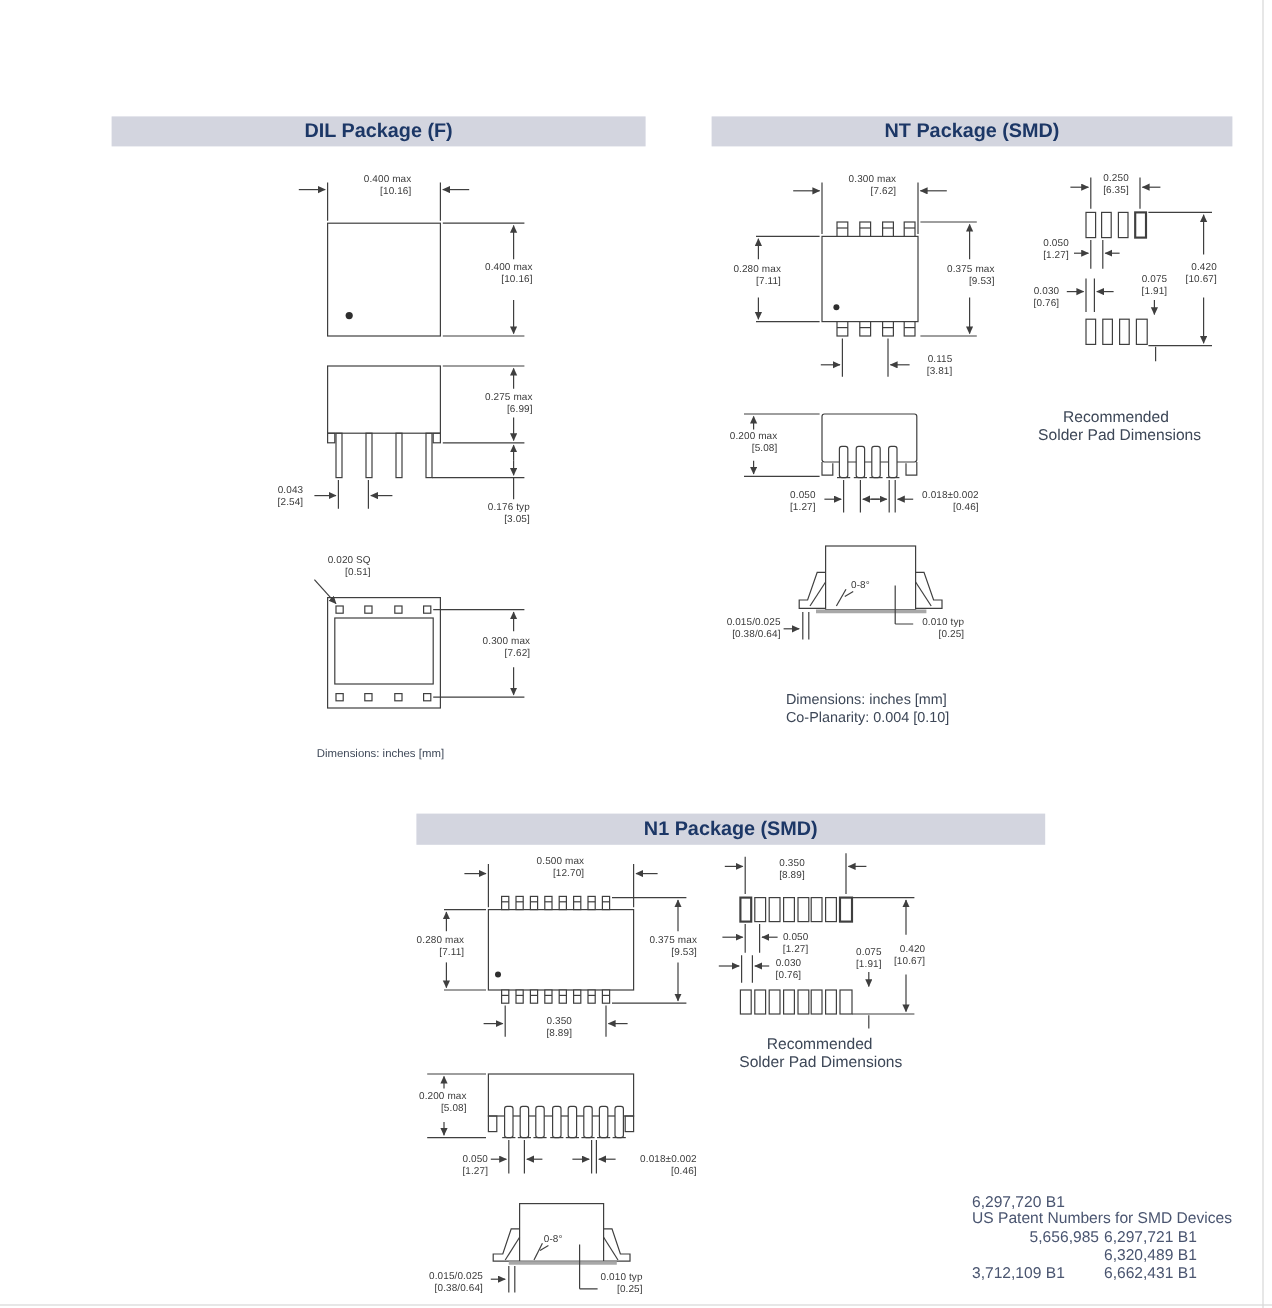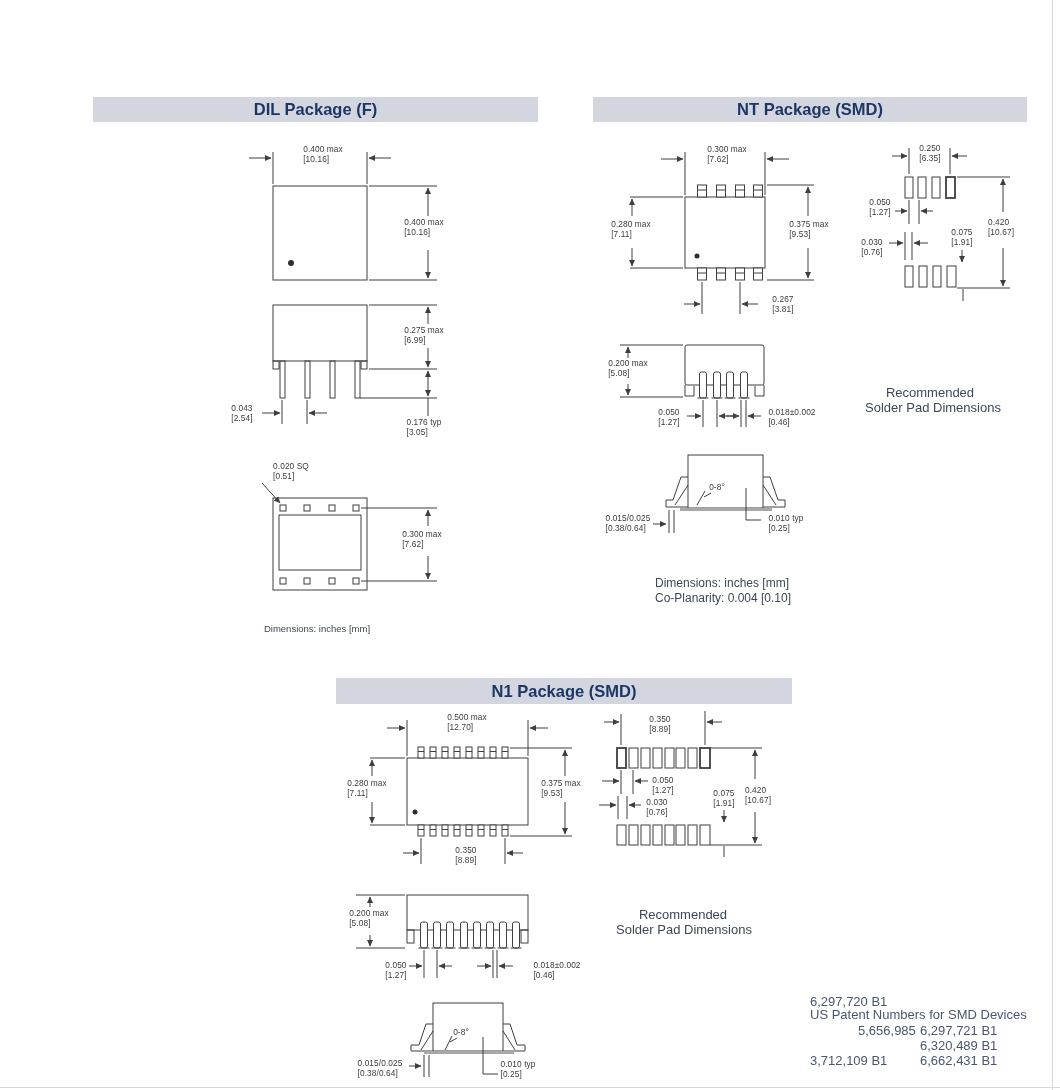--- a/index.html
+++ b/index.html
@@ -1,41 +1,41 @@
 <!DOCTYPE html>
 <html><head>
 <meta charset="utf-8">
 <style>
   html,body{margin:0;padding:0;background:#fff;}
   #page{position:relative;width:1060px;height:1090px;background:#fff;overflow:hidden;
         font-family:"Liberation Sans","DejaVu Sans",sans-serif;}
   .title{position:absolute;font-size:17px;font-weight:bold;color:#1f1f1f;white-space:nowrap;}
   .bar{position:absolute;background:#d3d5df;color:#1c3766;font-size:16.5px;font-weight:600;
        text-align:center;white-space:nowrap;}
-  .dim{position:absolute;font-size:8.3px;line-height:9.6px;color:#3a3a3a;text-align:left;
+  .dim{position:absolute;font-size:8.3px;line-height:9.6px;color:#3a3a3a;text-align:right;
        transform:translateX(-50%);white-space:nowrap;letter-spacing:.1px;}
   .note{position:absolute;font-size:12px;line-height:14px;color:#3d4757;text-align:center;
         transform:translateX(-50%);white-space:nowrap;}
   .note-sm{position:absolute;font-size:9.5px;color:#3d4757;text-align:center;
         transform:translateX(-50%);white-space:nowrap;}
   .cap{position:absolute;font-size:13px;line-height:15px;color:#3d4757;text-align:center;
-        transform:translateX(-50%);white-space:nowrap;margin-top:45px;}
+        transform:translateX(-50%);white-space:nowrap;}
   .pat{position:absolute;font-size:13px;line-height:14px;color:#4a5570;white-space:nowrap;}
   .edge{position:absolute;background:#d8d8d8;}
   svg{position:absolute;left:0;top:0;}
 </style>
 </head>
 <body>
 
 <div id="page">
 
 
   <div class="bar" style="left:593px;top:97px;width:434px;height:25px;line-height:25px">NT Package (SMD)</div>
   <div class="bar" style="left:93px;top:97px;width:445px;height:25px;line-height:25px">DIL Package (F)</div>
-  <div class="bar" style="left:336px;top:678px;width:456px;height:26px;line-height:26px">N1 Package (SMD)</div>
+  <div class="bar" style="left:347px;top:678px;width:524px;height:26px;line-height:26px">N1 Package (SMD)</div>
 
   <svg width="1060" height="1090">
     <defs>
       <marker id="ar" markerWidth="8" markerHeight="8" refX="6" refY="3" orient="auto" markerUnits="userSpaceOnUse">
         <path d="M0 0 L6.5 3 L0 6 Z" fill="#3f3f3f"></path>
       </marker>
       <g id="hleadNT">
           <rect x="-4.5" y="0" width="9" height="12" fill="#fff"></rect>
           <line x1="-4.5" y1="5" x2="4.5" y2="5"></line>
         </g>
@@ -320,21 +320,21 @@
   </div>
   <div class="dim" style="left:631px;top:220px">
     <div>0.280 max</div>
     <div>[7.11]</div>
   </div>
   <div class="dim" style="left:809px;top:220px">
     <div>0.375 max</div>
     <div>[9.53]</div>
   </div>
   <div class="dim" style="left:783px;top:295px">
-    <div>0.267</div>
+    <div>0.115</div>
     <div>[3.81]</div>
   </div>
   <div class="dim" style="left:628px;top:359px">
     <div>0.200 max</div>
     <div>[5.08]</div>
   </div>
   <div class="dim" style="left:669px;top:408px">
     <div>0.050</div>
     <div>[1.27]</div>
   </div>

